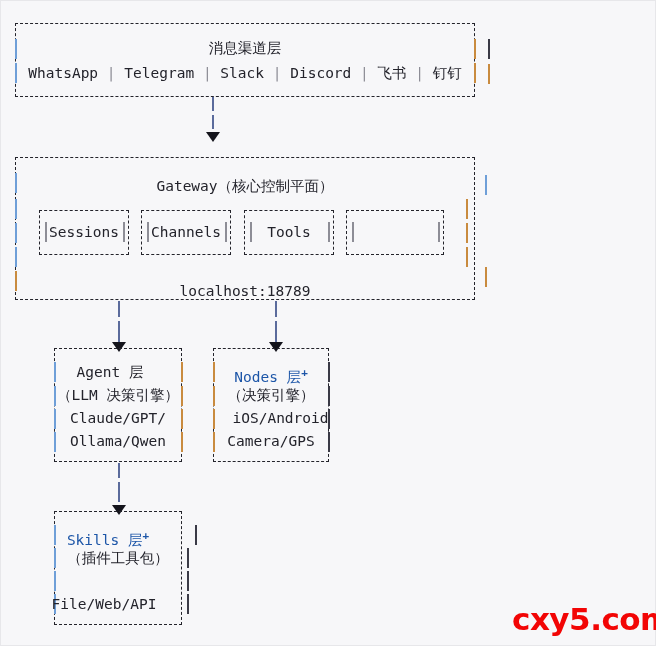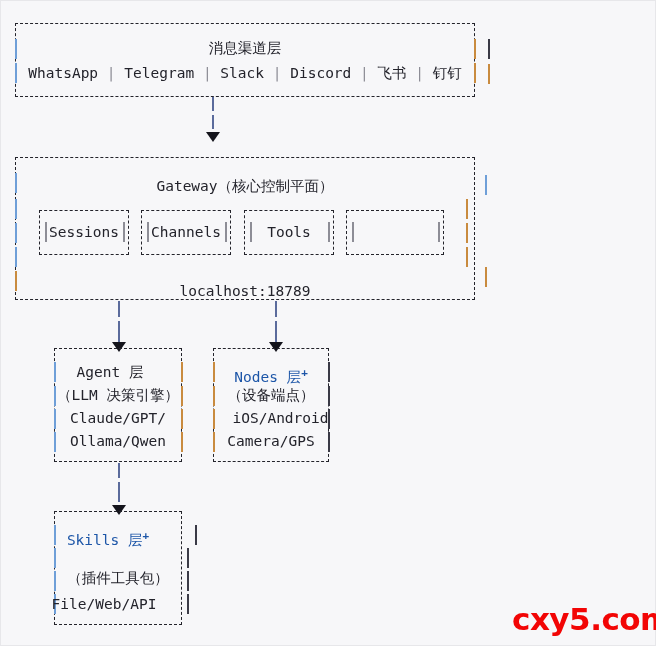--- a/index.html
+++ b/index.html
@@ -213,21 +213,21 @@
   <div class="pipe or" style="left:212px; top:431px; height:20px;"></div>
   <div class="pipe dark" style="left:327px; top:361px; height:20px;"></div>
   <div class="pipe dark" style="left:327px; top:385px; height:20px;"></div>
   <div class="pipe dark" style="left:327px; top:408px; height:20px;"></div>
   <div class="pipe dark" style="left:327px; top:431px; height:20px;"></div>
 
   <div class="row" style="left:212px; width:116px; top:360px;">
     <span class="blue-link">Nodes 层</span><span class="sup">+</span>
   </div>
   <div class="row" style="left:212px; width:116px; top:383px;">
-    <span>（设备端点）</span>
+    <span>（决策引擎）</span>
   </div>
   <div class="row" style="left:212px; width:135px; top:406px;text-align:center;">
     <span>iOS/Android</span>
   </div>
   <div class="row" style="left:212px; width:116px; top:429px;">
     <span>Camera/GPS</span>
   </div>
 
   <div class="conn" style="left:117px; top:462px; height:15px;"></div>
   <div class="conn" style="left:117px; top:481px; height:20px;"></div>
@@ -239,21 +239,21 @@
   <div class="pipe blue" style="left:53px; top:570px; height:20px;"></div>
   <div class="pipe blue" style="left:53px; top:593px; height:20px;"></div>
   <div class="pipe dark" style="left:194px; top:524px; height:20px;"></div>
   <div class="pipe dark" style="left:186px; top:547px; height:20px;"></div>
   <div class="pipe dark" style="left:186px; top:570px; height:20px;"></div>
   <div class="pipe dark" style="left:186px; top:593px; height:20px;"></div>
 
   <div class="row" style="left:53px; width:108px; top:523px;">
     <span class="blue-link">Skills 层</span><span class="sup">+</span>
   </div>
-  <div class="row" style="left:53px; width:128px; top:566px;">
+  <div class="row" style="left:53px; width:128px; top:546px;">
     <span>（插件工具包）</span>
   </div>
   <div class="row" style="left:39px; width:128px; top:592px;">
     <span>File/Web/API</span>
   </div>
 
   <div class="watermark" style="left:511px; top:600px;">
     <span>cxy5.com</span>
   </div>
 

